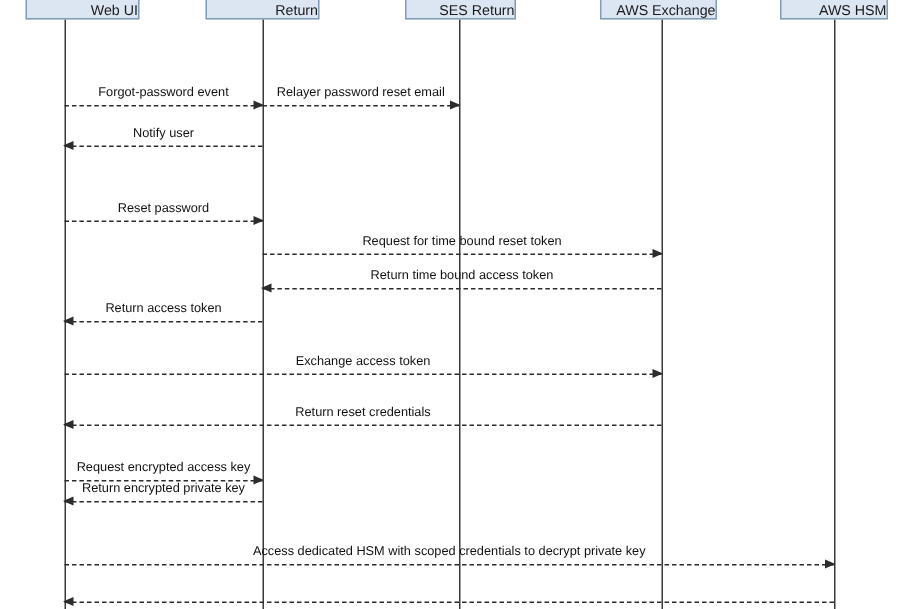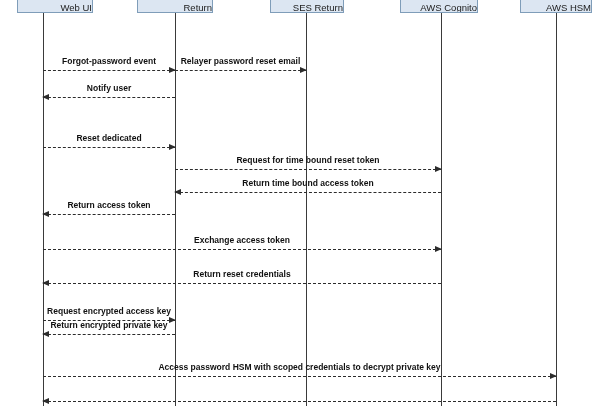--- a/index.html
+++ b/index.html
@@ -75,21 +75,20 @@
   .msg-label {
     position: absolute;
     left: 0;
     right: 0;
     bottom: 4px;
     text-align: center;
     font-size: 8.5px;
     color: #111111;
     line-height: 1.1;
     white-space: nowrap;
-    font-weight: bold;
   }
 </style>
 </head>
 <body>
 
 <div id="diagram">
   <div id="lifelines">
       <div class="lifeline" style="left: 43px;"></div>
       <div class="lifeline" style="left: 175px;"></div>
       <div class="lifeline" style="left: 306px;"></div>
@@ -108,21 +107,21 @@
         <div class="msg-label">Relayer password reset email</div>
       </div>
       <div class="message" style="left: 43px; width: 132px; top: 97px;">
         <div class="msg-line"></div>
         <div class="arrowhead left"></div>
         <div class="msg-label">Notify user</div>
       </div>
       <div class="message" style="left: 43px; width: 132px; top: 147px;">
         <div class="msg-line"></div>
         <div class="arrowhead right"></div>
-        <div class="msg-label">Reset dedicated</div>
+        <div class="msg-label">Reset password</div>
       </div>
       <div class="message" style="left: 175px; width: 266px; top: 169px;">
         <div class="msg-line"></div>
         <div class="arrowhead right"></div>
         <div class="msg-label">Request for time bound reset token</div>
       </div>
       <div class="message" style="left: 43px; width: 132px; top: 214px;">
         <div class="msg-line"></div>
         <div class="arrowhead left"></div>
         <div class="msg-label">Return access token</div>
@@ -148,37 +147,37 @@
         <div class="msg-label">Request encrypted access key</div>
       </div>
       <div class="message" style="left: 43px; width: 132px; top: 334px;">
         <div class="msg-line"></div>
         <div class="arrowhead left"></div>
         <div class="msg-label">Return encrypted private key</div>
       </div>
       <div class="message" style="left: 43px; width: 513px; top: 376px;">
         <div class="msg-line"></div>
         <div class="arrowhead right"></div>
-        <div class="msg-label">Access password HSM with scoped credentials to decrypt private key</div>
+        <div class="msg-label">Access dedicated HSM with scoped credentials to decrypt private key</div>
       </div>
       <div class="message" style="left: 43px; width: 513px; top: 401px;">
         <div class="msg-line"></div>
         <div class="arrowhead left"></div>
       </div>
     </div>
   <div id="participants">
       <div class="participant-box" style="left: 17px; width: 76px; top: -9px; height: 22px; padding-top: 11px;">
         <span class="participant-label">Web UI</span>
       </div>
       <div class="participant-box" style="left: 137px; width: 76px; top: -9px; height: 22px; padding-top: 11px;">
         <span class="participant-label">Return</span>
       </div>
       <div class="participant-box" style="left: 270px; width: 74px; top: -9px; height: 22px; padding-top: 11px;">
         <span class="participant-label">SES Return</span>
       </div>
       <div class="participant-box" style="left: 400px; width: 78px; top: -9px; height: 22px; padding-top: 11px;">
-        <span class="participant-label">AWS Cognito</span>
+        <span class="participant-label">AWS Exchange</span>
       </div>
       <div class="participant-box" style="left: 520px; width: 72px; top: -9px; height: 22px; padding-top: 11px;">
         <span class="participant-label">AWS HSM</span>
       </div>
     </div>
 </div>
 
 </body></html>

